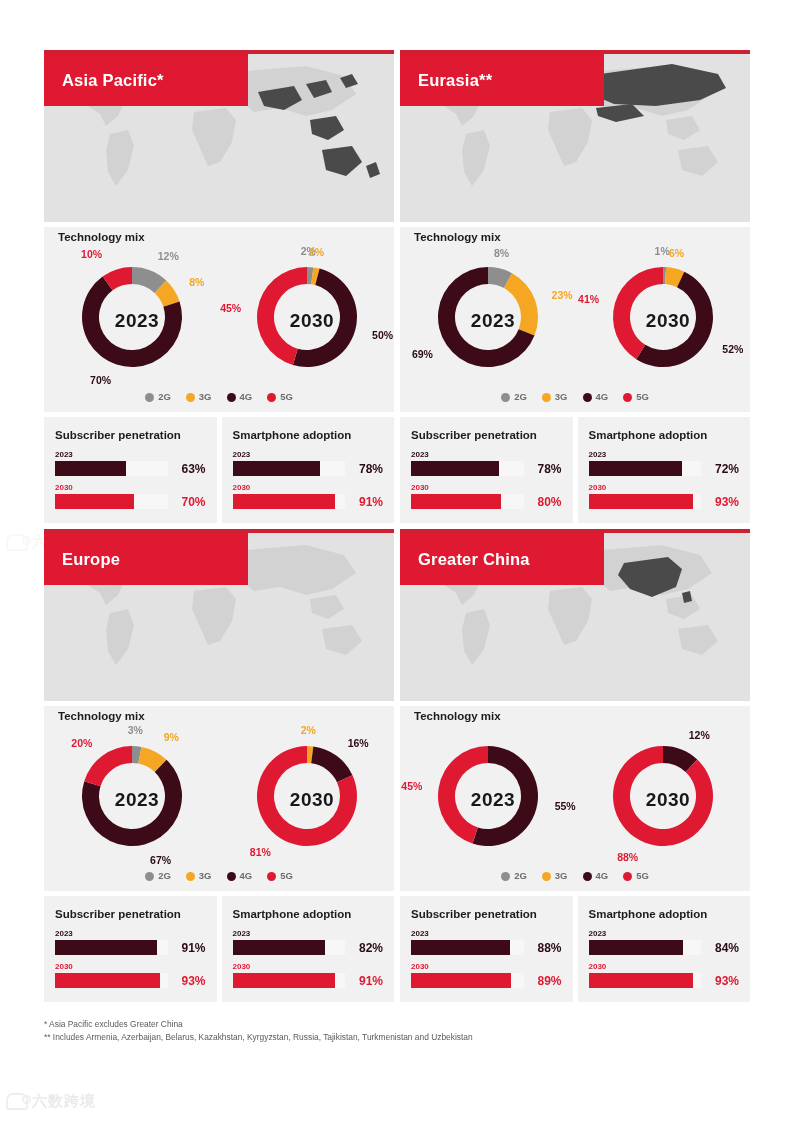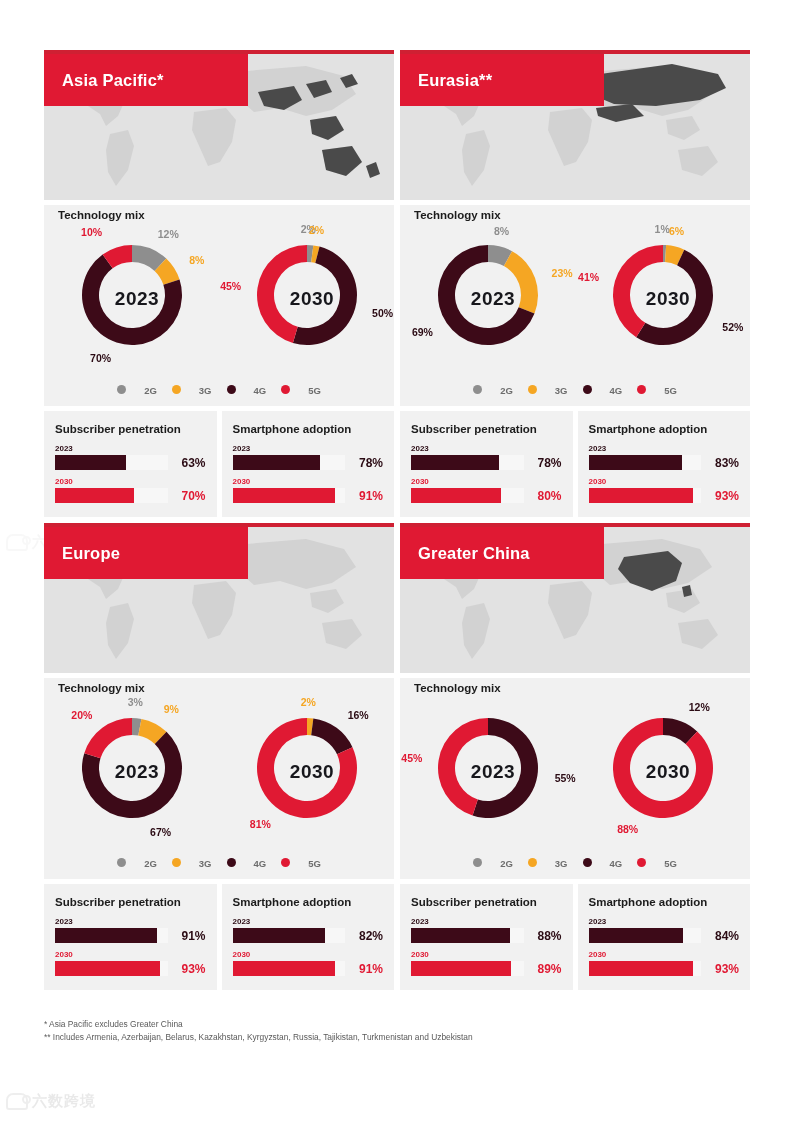--- a/index.html
+++ b/index.html
@@ -13,21 +13,21 @@
 
   
   .grid{
     position:absolute;left:44px;top:50px;width:706px;
     display:grid;grid-template-columns:350px 350px;gap:6px 6px;
   }
   .panel{width:350px;}
 
   
   .maphead{
-    position:relative;height:150px;width:350px;
+    position:relative;height:172px;width:350px;
     background:#e2e2e2;overflow:hidden;
   }
   .maphead .topline{
     position:absolute;left:0;top:0;height:4px;width:100%;
     background:#cf2033;
   }
   .titlebar{
     position:absolute;left:0;top:4px;height:52px;
     background:#e01933;display:flex;align-items:center;
     padding:0 18px;z-index:3;min-width:168px;
@@ -57,21 +57,21 @@
   .centeryear{
     position:absolute;left:0;top:0;width:162px;height:138px;
     display:flex;align-items:center;justify-content:center;
     font-size:19px;font-weight:bold;color:#17171c;letter-spacing:.5px;
     padding-left:11px;padding-top:8px;box-sizing:border-box;
     pointer-events:none;
   }
   .legend{
     display:flex;justify-content:center;gap:15px;margin-top:4px;
   }
-  .legitem{display:flex;align-items:flex-start;gap:18px;margin-top:16px;}
+  .legitem{display:flex;align-items:flex-end;gap:4px;}
   .dot{width:9px;height:9px;border-radius:50%;display:block;}
   .legtxt{font-size:9.5px;font-weight:bold;color:#6d6d6d;}
 
   
   .barrow{display:flex;gap:5px;margin-top:5px;}
   .barcard{
     width:172.5px;background:#f1f1f1;padding:12px 11px 14px 11px;
     box-sizing:border-box;
   }
   .bartitle{font-size:11.5px;font-weight:bold;color:#1c1c1c;margin-bottom:9px;}
@@ -351,21 +351,21 @@
   </div>
           <div class="barcard">
     <div class="bartitle">Smartphone adoption</div>
 
       <div class="bargroup">
         <div class="baryear y2023">2023</div>
         <div class="barline">
           <div class="track">
             <div class="fill y2023" style="width:83%"></div>
           </div>
-          <div class="barval y2023">83%</div>
+          <div class="barval y2023">72%</div>
         </div>
       </div>
       <div class="bargroup">
         <div class="baryear y2030">2030</div>
         <div class="barline">
           <div class="track">
             <div class="fill y2030" style="width:93%"></div>
           </div>
           <div class="barval y2030">93%</div>
         </div>

